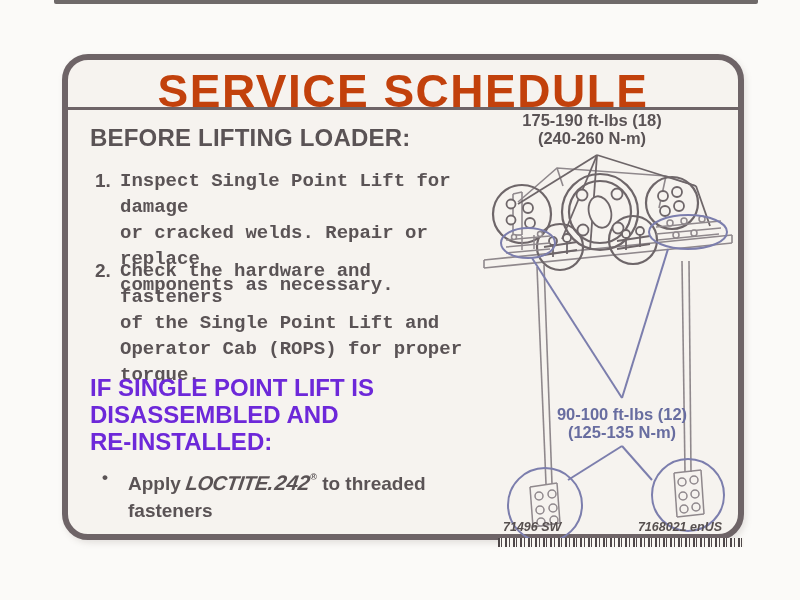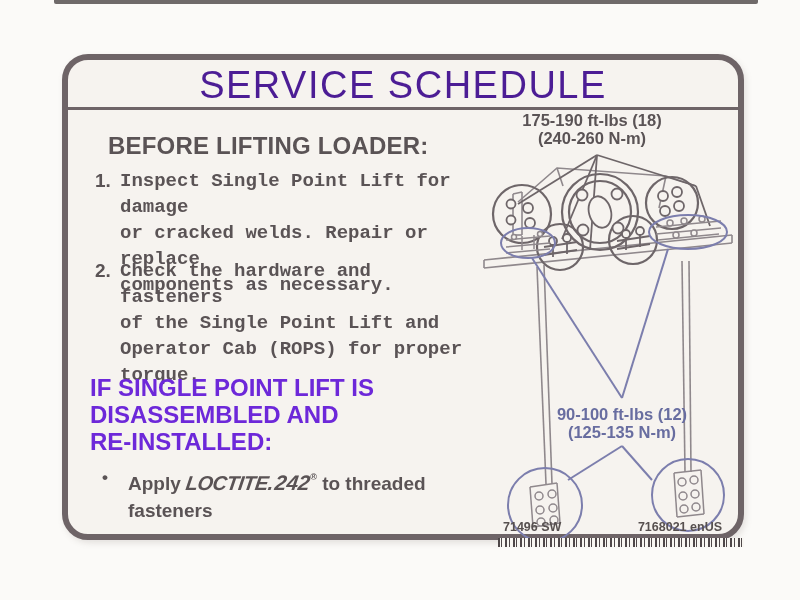--- a/index.html
+++ b/index.html
@@ -14,30 +14,30 @@
     background:#565051;opacity:.85;border-radius:0 0 2px 2px;
   }
   .label-frame{
     position:absolute;left:62px;top:54px;width:682px;height:486px;
     box-sizing:border-box;border:6px solid #6e6467;border-radius:26px;
     background:#f6f3ef;
     box-shadow:2px 3px 6px rgba(120,110,105,.18);
   }
   .page-title{
     position:absolute;left:0;right:0;top:4px;height:42px;
-    text-align:center;font-weight:normal;font-size:38px;letter-spacing:1.5px;
-    color:#4c1d95;
+    text-align:center;font-weight:bold;font-size:46px;letter-spacing:1.5px;
+    color:#c2410c;
   }
   .title-divider{
     position:absolute;left:0;right:0;top:47px;height:3px;background:#6e6467;
   }
   .pre-line{white-space:pre-line;}
   .h1{
-    position:absolute;left:40px;top:64px;
-    font-weight:bold;font-size:24px;color:#5a5355;letter-spacing:.2px;margin-top:8px;
+    position:absolute;left:22px;top:64px;
+    font-weight:bold;font-size:24px;color:#5a5355;letter-spacing:.2px;
   }
   .item{
     position:absolute;left:27px;display:flex;
     font-weight:bold;font-size:19px;line-height:26px;color:#5a5355;
   }
   .item .num{width:25px;flex:0 0 25px;}
   .item .txt{width:352px;font-family:Liberation Mono, monospace;}
   .item1{top:108px;}
   .item2{top:198px;}
   .h2{
@@ -55,21 +55,21 @@
     letter-spacing:-.5px;transform:skewX(-8deg);font-size:20px;
   }
   .brand-num{
     display:inline-block;font-style:italic;font-weight:bold;
     transform:skewX(-8deg);font-size:21px;margin-left:2px;
   }
   .brand-mark{font-size:9px;vertical-align:10px;font-style:normal;}
   .diagram-svg{position:absolute;left:410px;top:46px;}
   .svg-label{font-family:"Liberation Sans",sans-serif;font-weight:bold;font-size:16.5px;}
   .footer-part{
-    position:absolute;top:460px;font-weight:bold;font-size:12.5px;color:#57504f;
+    position:absolute;top:460px;font-weight:bold;font-size:12.5px;color:#57504f;font-style:italic;
   }
   .part-left{left:435px;}
   .part-right{right:16px;}
   .barcode{
     position:absolute;left:430px;top:478px;width:246px;height:9px;z-index:3;
     background-color:#f8f6f2;
     background-image:repeating-linear-gradient(90deg,
       #4e4749 0px,#4e4749 2px,#f8f6f2 2px,#f8f6f2 3px,
       #4e4749 3px,#4e4749 4px,#f8f6f2 4px,#f8f6f2 7px,
       #4e4749 7px,#4e4749 9px,#f8f6f2 9px,#f8f6f2 11px,

